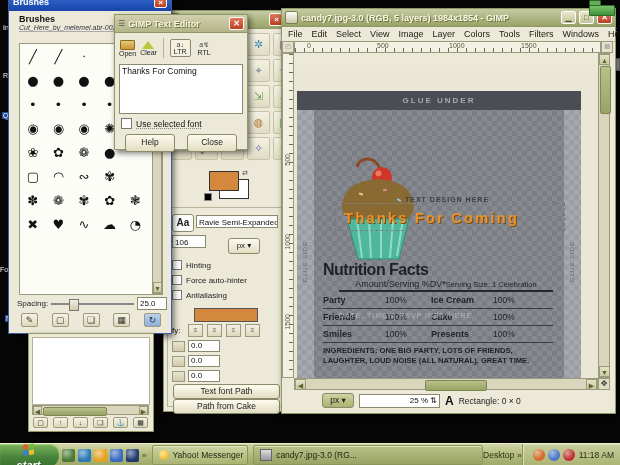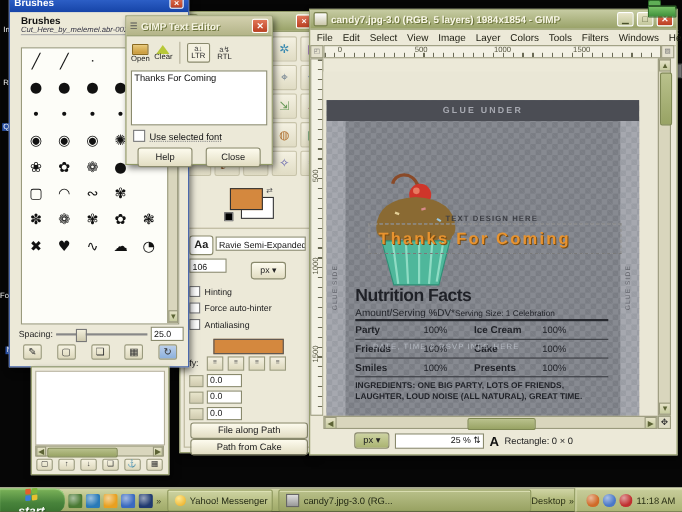--- a/index.html
+++ b/index.html
@@ -171,21 +171,21 @@
         </div>
         <div style="position: absolute; left: 4px; top: 147px; display: flex; gap: 3px; align-items: center;">
           <div style="width: 11px; height: 9px; background: linear-gradient(rgb(232, 229, 204), rgb(207, 202, 174)); border: 1px solid rgb(154, 154, 125);"></div>
           <div class="spinbox" style="width: 26px; height: 10px; line-height: 10px;">0.0</div>
         </div>
         <div style="position: absolute; left: 4px; top: 162px; display: flex; gap: 3px; align-items: center;">
           <div style="width: 11px; height: 9px; background: linear-gradient(rgb(232, 229, 204), rgb(207, 202, 174)); border: 1px solid rgb(154, 154, 125);"></div>
           <div class="spinbox" style="width: 26px; height: 10px; line-height: 10px;">0.0</div>
         </div>
       </div>
-    <div class="abs btn" style="left:5px;top:176px;width:105px;height:13px;line-height:12px;">File along Path</div>
+    <div class="abs btn" style="left:5px;top:176px;width:105px;height:13px;line-height:12px;">Text font Path</div>
     <div class="abs btn" style="left:5px;top:191px;width:105px;height:13px;line-height:12px;">Path from Cake</div>
   </div>
 </div>
 
 <div class="win" style="left:281px;top:8px;width:333px;height:404px;z-index:3;">
   <div class="titlebar">
     <div class="winicon"></div>
     <div class="ttl">candy7.jpg-3.0 (RGB, 5 layers) 1984x1854 - GIMP</div>
     <div class="tbtn">▁</div>
     <div class="tbtn">□</div>
@@ -249,21 +249,21 @@
       </svg>
 
       <span class="abs" style="left:108px;top:105px;font-size:7px;font-weight:bold;letter-spacing:1px;color:#3c3e44;">TEXT DESIGN HERE</span>
 
       <div class="marquee abs" style="left:38px;top:112px;width:228px;height:26px;display:flex;align-items:center;">
         <span id="thanks-text" style="font-size: 15px; font-weight: bold; letter-spacing: 2px; white-space: nowrap; padding-left: 8px; text-shadow: rgb(122, 76, 16) 1px 1px 0px; color: rgb(232, 147, 47);">Thanks For Coming</span>
       </div>
 
       <div class="nfact abs" style="left:26px;top:170px;width:230px;">
         <div style="font-size:16px;font-weight:bold;letter-spacing:-0.5px;">Nutrition Facts</div>
-        <div style="display:flex;justify-content:flex-start;align-items:baseline;border-bottom:2px solid #26282e;padding-bottom:1px;">
+        <div style="display:flex;justify-content:center;align-items:baseline;border-bottom:2px solid #26282e;padding-bottom:1px;margin-left:16px;">
           <span style="font-size:9px;">Amount/Serving %DV*</span>
           <span style="font-size:7.5px;">Serving Size: 1 Celebration</span>
         </div>
         <div id="nutrition-rows" style="position:relative;">
           <span style="position:absolute;left:16px;top:20px;font-size:7px;letter-spacing:1px;color:rgba(205,210,220,.65);white-space:nowrap;">DATE, TIME &amp; RSVP INFO HERE</span>
         <div class="nrow">
               <b>Party</b>
               <i>100%</i>
               <b>Ice Cream</b>
               <i>100%</i>

